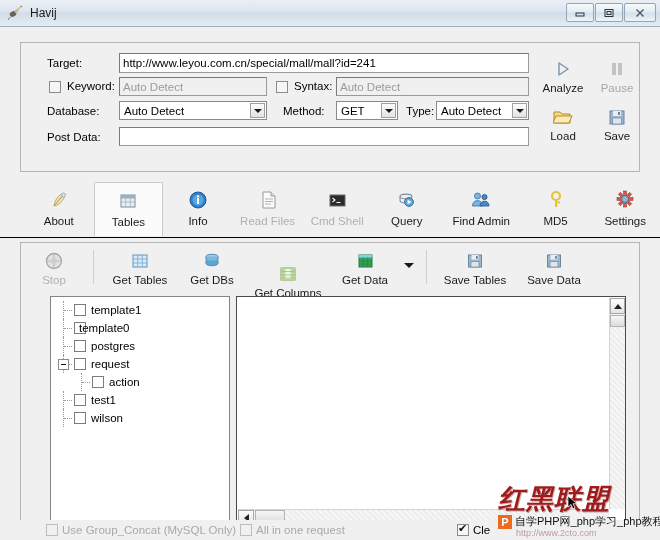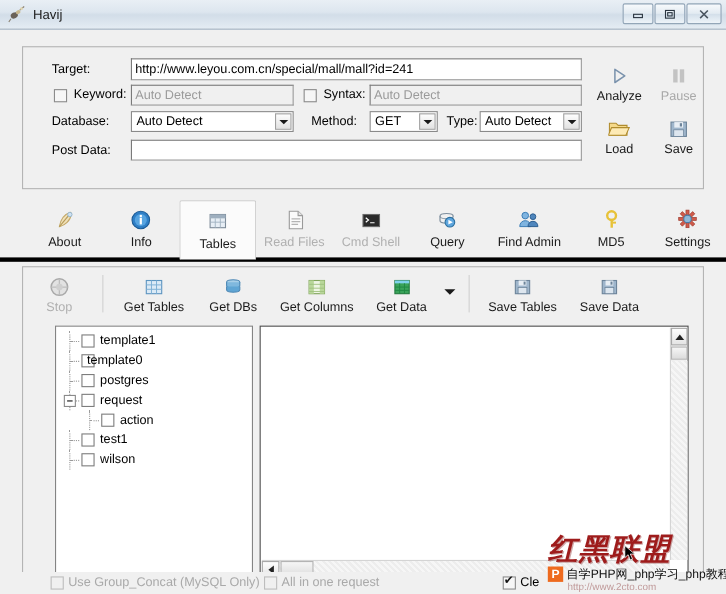--- a/index.html
+++ b/index.html
@@ -76,21 +76,21 @@
     position:absolute; width:48px; text-align:center;
     font-size:11.5px; color:#1a1a1a;
   }
   .actbtn.dis{ color:#a8a8a8; }
   .actbtn .ic{ height:24px; display:flex; align-items:center; justify-content:center; }
   .actbtn .cap{ display:block; margin-top:1px; }
 
   
   #tabstrip{
     position:absolute; left:0px; top:182px; width:660px; height:56px;
-    background:#f0f0f0; border-bottom:4px solid #000000;
+    background:#f0f0f0; border-bottom:1px solid #000000;
     display:flex; align-items:flex-start;
   }
   .tab{
     position:relative; height:54px; width:72px;
     display:flex; flex-direction:column; align-items:center; justify-content:flex-start;
     padding-top:6px; font-size:11.5px; color:#1a1a1a;
   }
   .tab .ic{ height:24px; display:flex; align-items:center; justify-content:center; }
   .tab .cap{ margin-top:3px; }
   .tab.active{
@@ -345,41 +345,41 @@
     <span class="ic">
       <svg width="22" height="22" viewBox="0 0 22 22">
         <path d="M16 4 C10 6 7 11 6 17 C11 16 16 12 17 5 Z" fill="#f0e0b8" stroke="#c3a868" stroke-width="1"></path>
         <path d="M16 5 L6 17" stroke="#b59a58" stroke-width="1"></path>
         <circle cx="15.5" cy="6" r="2" fill="#cfe2f2" stroke="#8fb3cf" stroke-width=".8"></circle>
       </svg>
     </span>
     <span class="cap">About</span>
   </div>
 
+  <div class="tab active">
+    <span class="ic">
+      <svg width="22" height="22" viewBox="0 0 22 22">
+        <rect x="4" y="5" width="14" height="12" fill="#e7eef5" stroke="#7d8b99" stroke-width="1"></rect>
+        <rect x="4" y="5" width="14" height="3.5" fill="#9eafbf"></rect>
+        <path d="M8.7 8.5 v8.5 M13.3 8.5 v8.5 M4 12 h14" stroke="#9fb0bf" stroke-width=".8"></path>
+      </svg>
+    </span>
+    <span class="cap">Tables</span>
+  </div>
+
   <div class="tab">
     <span class="ic">
       <svg width="22" height="22" viewBox="0 0 22 22">
         <circle cx="11" cy="11" r="8" fill="#2f7fc6" stroke="#1d5c96" stroke-width="1"></circle>
         <circle cx="11" cy="11" r="5.5" fill="#57a4e0"></circle>
         <rect x="10" y="9" width="2" height="6" fill="#fff"></rect>
         <rect x="10" y="6.4" width="2" height="2" fill="#fff"></rect>
       </svg>
     </span>
     <span class="cap">Info</span>
-  </div>
-
-  <div class="tab active">
-    <span class="ic">
-      <svg width="22" height="22" viewBox="0 0 22 22">
-        <rect x="4" y="5" width="14" height="12" fill="#e7eef5" stroke="#7d8b99" stroke-width="1"></rect>
-        <rect x="4" y="5" width="14" height="3.5" fill="#9eafbf"></rect>
-        <path d="M8.7 8.5 v8.5 M13.3 8.5 v8.5 M4 12 h14" stroke="#9fb0bf" stroke-width=".8"></path>
-      </svg>
-    </span>
-    <span class="cap">Tables</span>
   </div>
 
   <div class="tab dis">
     <span class="ic">
       <svg width="22" height="22" viewBox="0 0 22 22">
         <path d="M6 3 h8 l4 4 v12 h-12 z" fill="#fafafa" stroke="#9a9a9a" stroke-width="1"></path>
         <path d="M14 3 v4 h4" fill="#e4e4e4" stroke="#9a9a9a" stroke-width="1"></path>
         <path d="M8 10 h8 M8 12.5 h8 M8 15 h6" stroke="#b4b4b4" stroke-width="1"></path>
       </svg>
     </span>
@@ -484,21 +484,21 @@
       <span class="ic">
         <svg width="20" height="20" viewBox="0 0 20 20">
           <ellipse cx="10" cy="5.5" rx="6" ry="2.2" fill="#a8cfe8" stroke="#4d88b5" stroke-width="1"></ellipse>
           <path d="M4 5.5 v3 c0 1.2 2.7 2.2 6 2.2 s6-1 6-2.2 v-3" fill="#7fb8de" stroke="#4d88b5" stroke-width="1"></path>
           <path d="M4 9.5 v3 c0 1.2 2.7 2.2 6 2.2 s6-1 6-2.2 v-3" fill="#5fa5d4" stroke="#4d88b5" stroke-width="1"></path>
         </svg>
       </span>
       <span class="cap">Get DBs</span>
     </div>
 
-    <div class="cmdbtn" style="width:86px;">
+    <div class="cmdbtn" style="width:86px;margin-top:13px;">
       <span class="ic">
         <svg width="20" height="20" viewBox="0 0 20 20">
           <rect x="3" y="4" width="14" height="12" fill="#eef5e4" stroke="#7fa35a" stroke-width="1"></rect>
           <rect x="3" y="4" width="4.3" height="12" fill="#b9d79a"></rect>
           <rect x="12.7" y="4" width="4.3" height="12" fill="#b9d79a"></rect>
           <path d="M3 7.5 h14 M3 11 h14 M3 14 h14" stroke="#9ec07e" stroke-width=".8"></path>
         </svg>
       </span>
       <span class="cap">Get Columns</span>
     </div>

